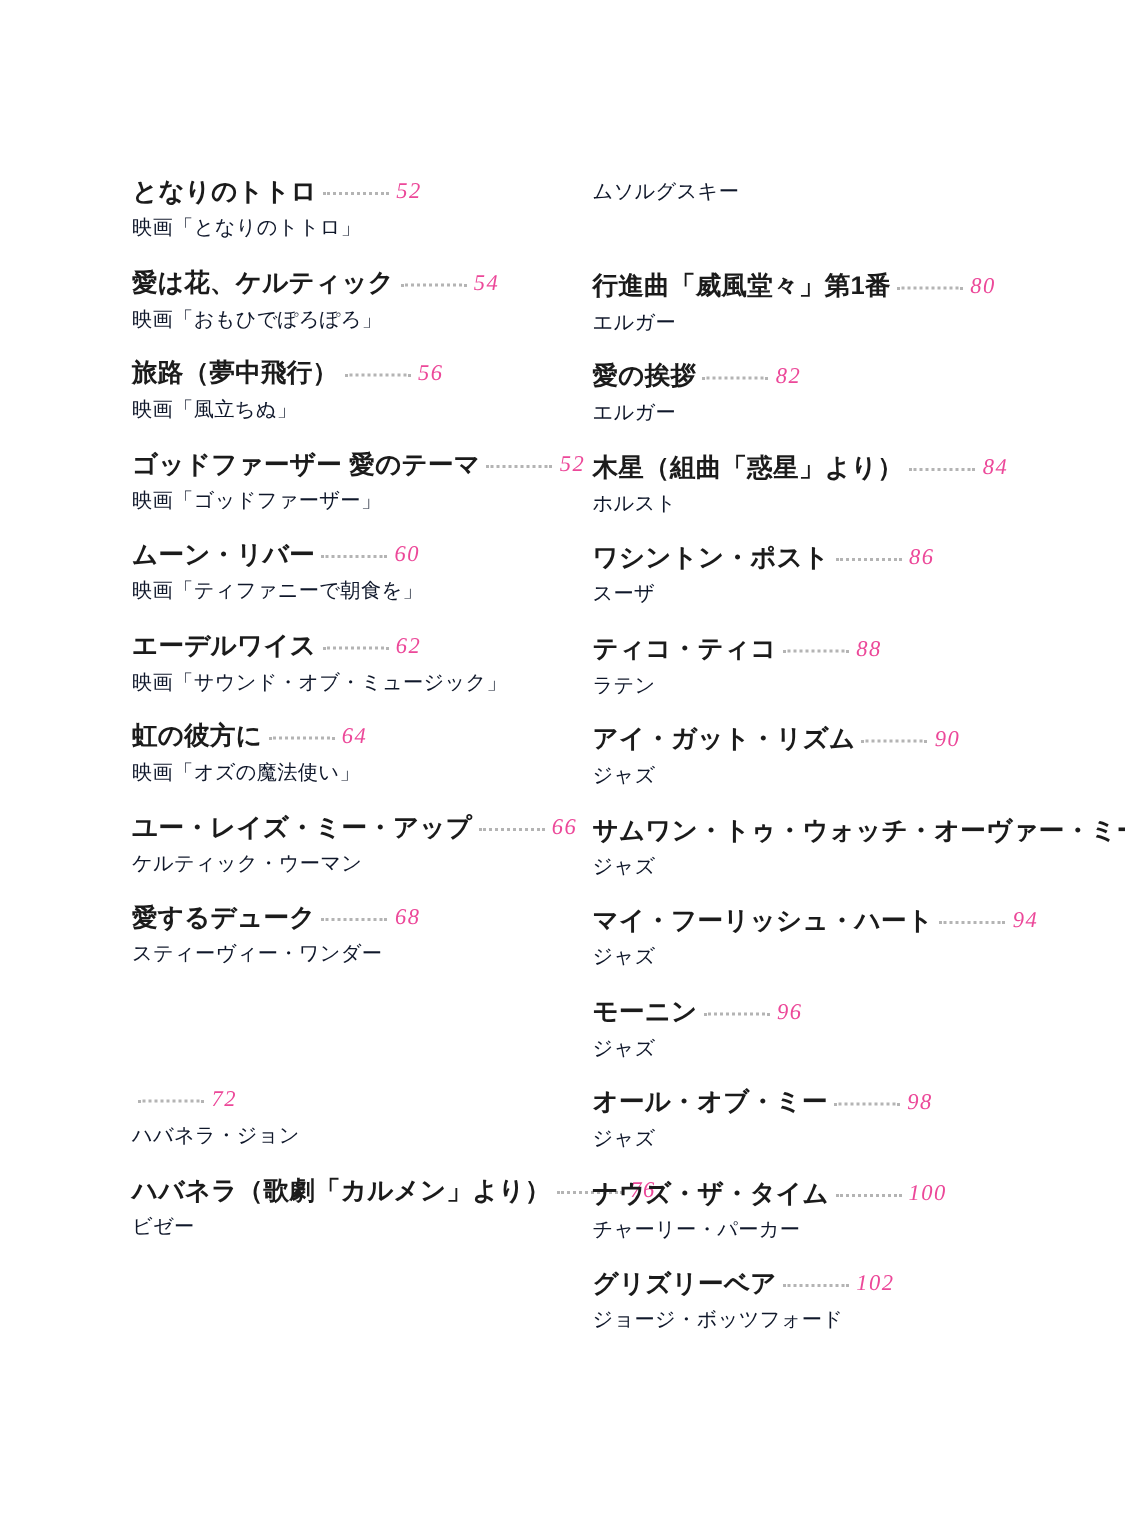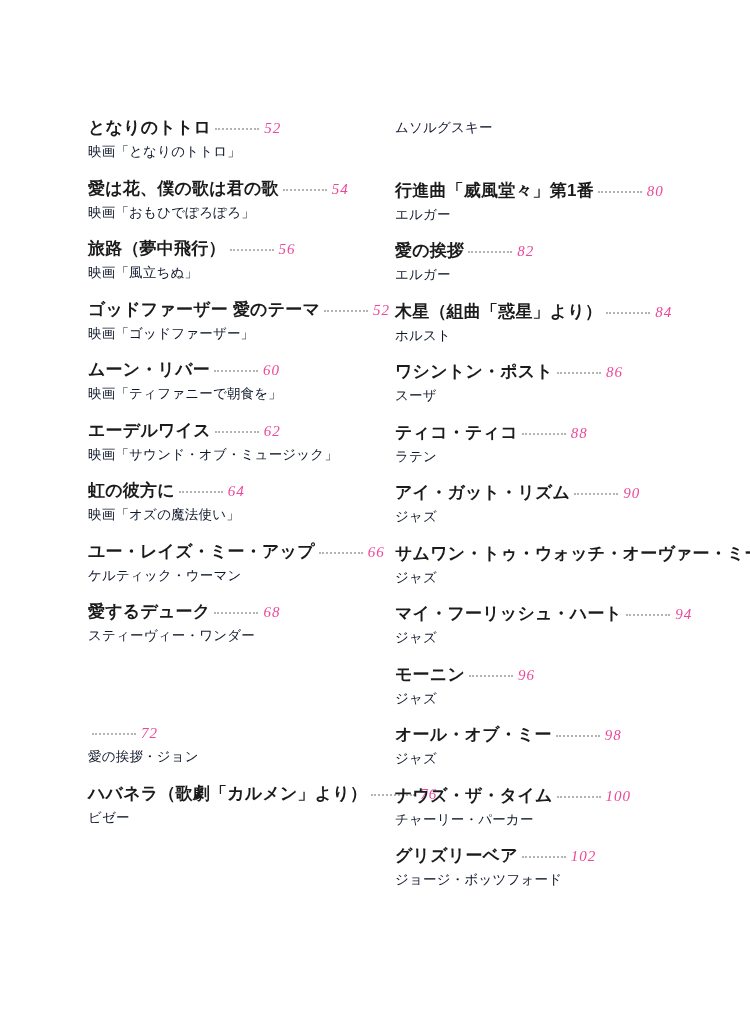--- a/index.html
+++ b/index.html
@@ -79,21 +79,21 @@
     <div class="title-row">
       <span class="song-title">となりのトトロ</span>
       <span class="leader"></span>
       <span class="page-num">52</span>
     </div>
     <span class="song-source">映画「となりのトトロ」</span>
   </div>
 
   <div class="entry">
     <div class="title-row">
-      <span class="song-title">愛は花、僕の歌は君の歌</span>
+      <span class="song-title">愛は花、ケルティック</span>
       <span class="leader"></span>
       <span class="page-num">54</span>
     </div>
     <span class="song-source">映画「おもひでぽろぽろ」</span>
   </div>
 
   <div class="entry">
     <div class="title-row">
       <span class="song-title">旅路（夢中飛行）</span>
       <span class="leader"></span>
@@ -157,21 +157,21 @@
   </div>
 
   <div class="entry">
   </div>
 
   <div class="entry">
     <div class="title-row">
       <span class="leader"></span>
       <span class="page-num">72</span>
     </div>
-    <span class="song-source">愛の挨拶・ジョン</span>
+    <span class="song-source">ハバネラ・ジョン</span>
   </div>
 
 
   <div class="entry">
     <div class="title-row">
       <span class="song-title">ハバネラ（歌劇「カルメン」より）</span>
       <span class="leader"></span>
       <span class="page-num">76</span>
     </div>
     <span class="song-source">ビゼー</span>

